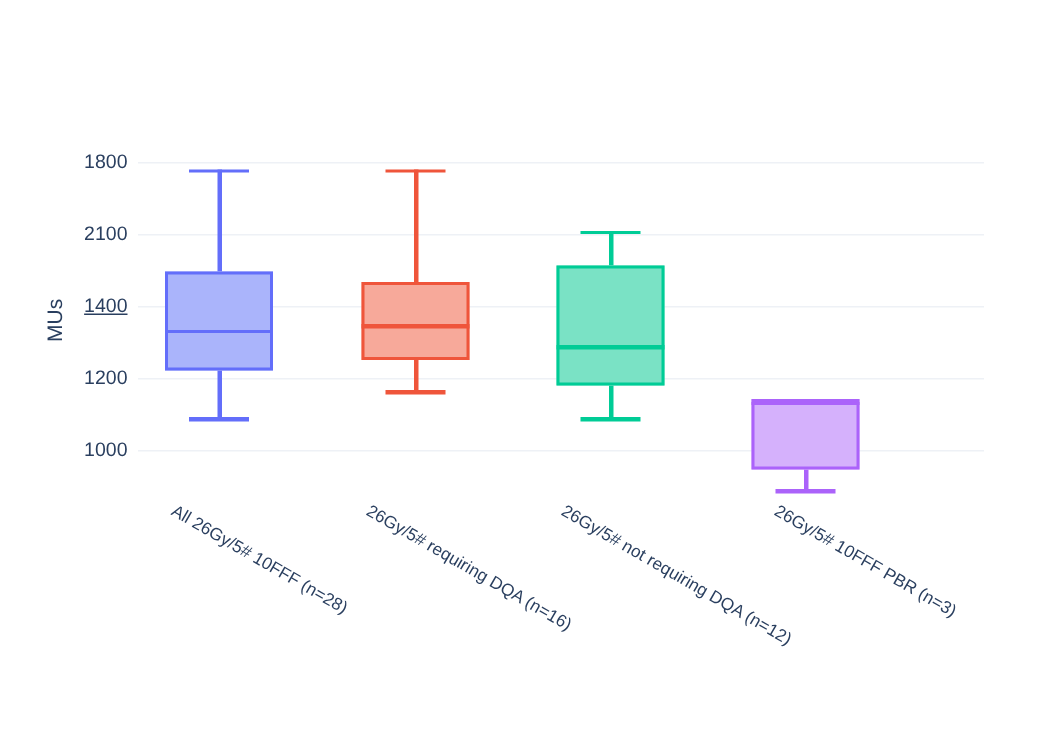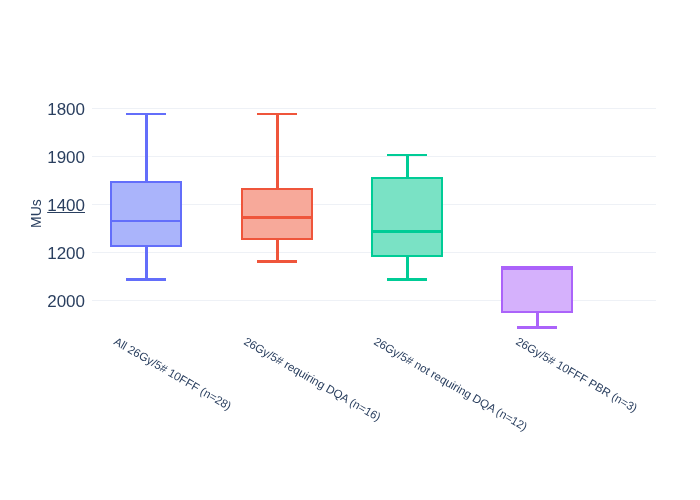--- a/index.html
+++ b/index.html
@@ -5,21 +5,21 @@
   html,body{margin:0;padding:0;}
   body{
     width:700px;height:500px;background:#ffffff;
     font-family:"Liberation Sans", sans-serif;
     overflow:hidden;position:relative;
   }
   #plot{position:absolute;left:0;top:0;width:700px;height:500px;}
 
   .gridline{position:absolute;height:1px;background:#eef1f6;}
   .ticklabel{
-    position:absolute;color:#2a3f5f;font-size:17px;
+    position:absolute;color:#2a3f5f;font-size:13px;
     text-align:right;white-space:nowrap;
   }
   .ytitle{
     position:absolute;color:#2a3f5f;font-size:14px;
     transform:rotate(-90deg);transform-origin:left top;white-space:nowrap;
   }
   .xcat{
     position:absolute;color:#2a3f5f;font-size:11.5px;
     white-space:nowrap;transform-origin:left top;
     transform:rotate(30deg);
@@ -36,24 +36,24 @@
 
 <div id="plot">
 
   <div class="gridline" style="left:92px;top:108px;width:564px;"></div>
   <div class="gridline" style="left:92px;top:156px;width:564px;"></div>
   <div class="gridline" style="left:92px;top:204px;width:564px;"></div>
   <div class="gridline" style="left:92px;top:252px;width:564px;"></div>
   <div class="gridline" style="left:92px;top:300px;width:564px;"></div>
 
   <div class="ticklabel" style="left:40px;top:100px;width:45px;">1800</div>
-  <div class="ticklabel" style="left:40px;top:148px;width:45px;">1900</div>
+  <div class="ticklabel" style="left:40px;top:148px;width:45px;">2100</div>
   <div class="ticklabel" style="left:40px;top:196px;width:45px;text-decoration:underline;">1400</div>
   <div class="ticklabel" style="left:40px;top:244px;width:45px;text-align:right;">1200</div>
-  <div class="ticklabel" style="left:40px;top:292px;width:45px;">2000</div>
+  <div class="ticklabel" style="left:40px;top:292px;width:45px;">1000</div>
 
   <div class="ytitle" style="left:28px;top:228px;">MUs</div>
 
   <div id="boxes-layer">
       <div class="box-group" style="left: 0px; top: 0px;">
         <div class="bx-wline" style="left: 145px; top: 112.8px; width: 2.5px; height: 67.92px; background: rgb(99, 110, 250);"></div>
         <div class="bx-cap" style="left: 126px; top: 112.8px; width: 40px; height: 2.5px; background: rgb(99, 110, 250);"></div>
         <div class="bx-wline" style="left: 145px; top: 246.72px; width: 2.5px; height: 31.68px; background: rgb(99, 110, 250);"></div>
         <div class="bx-cap" style="left: 126px; top: 278.4px; width: 40px; height: 2.5px; background: rgb(99, 110, 250);"></div>
         <div class="bx-rect" style="left: 110px; top: 180.72px; width: 72px; height: 66px; background: rgb(170, 180, 251); border: 2.5px solid rgb(99, 110, 250);"></div>

